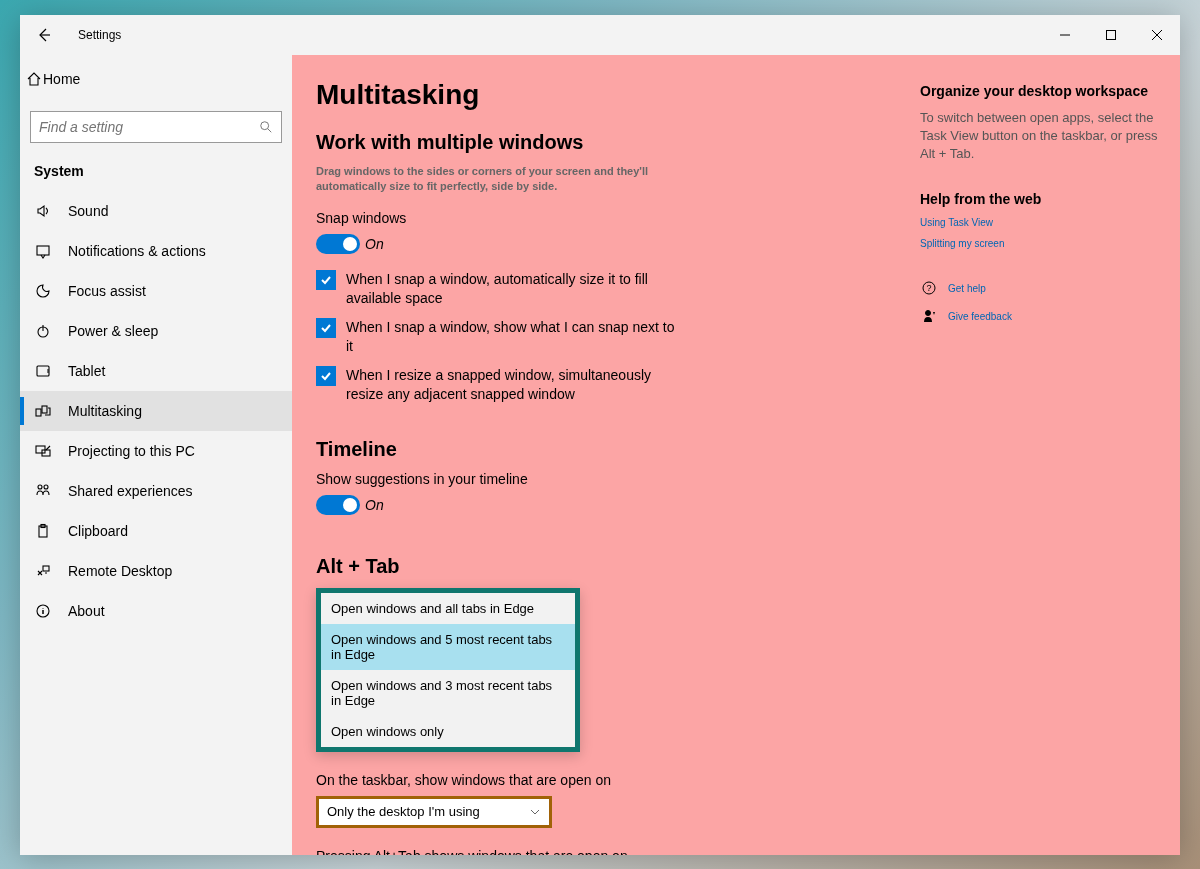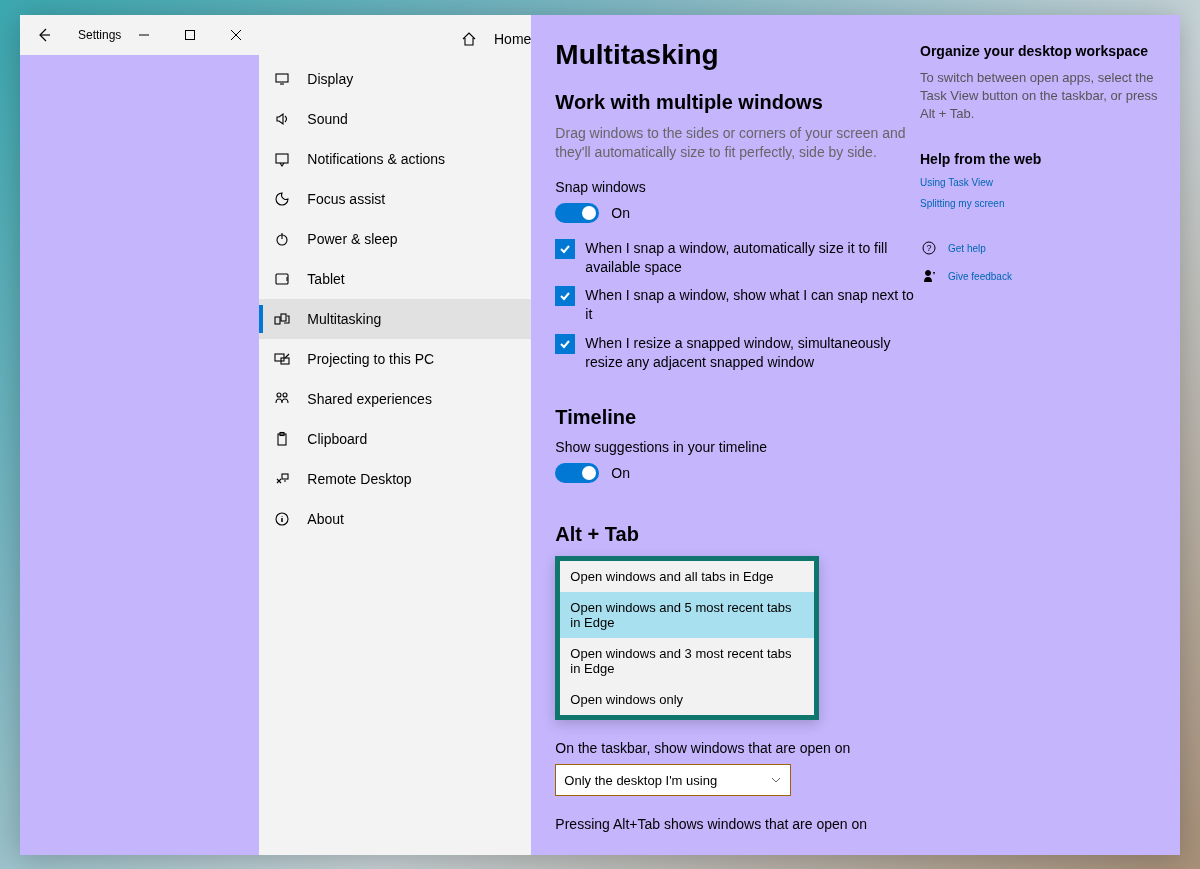--- a/index.html
+++ b/index.html
@@ -2,36 +2,36 @@
 <html><head>
 <meta charset="utf-8">
 <style>
   * { box-sizing: border-box; margin: 0; padding: 0; }
   html, body { width: 1200px; height: 869px; font-family: "Segoe UI", Arial, sans-serif; overflow: hidden; }
   body {
     background: linear-gradient(135deg, #3ba8b0 0%, #7fb8c4 30%, #c9d4d8 60%, #a89078 100%);
     display: flex; align-items: center; justify-content: center;
   }
   .window {
-    width: 1160px; height: 840px; background: #c4b5fd; position: relative;
+    width: 1160px; height: 840px; background: #fca5a5; position: relative;
     box-shadow: 0 4px 30px rgba(0,0,0,0.25);
-    display: flex; flex-direction: row;
+    display: flex; flex-direction: column;
   }
   .titlebar {
     height: 40px; display: flex; align-items: center; justify-content: space-between;
     background: #f3f3f3; padding-left: 8px;
   }
   .titlebar-left { display: flex; align-items: center; gap: 18px; }
   .back-btn { width: 32px; height: 32px; display:flex; align-items:center; justify-content:center; cursor:pointer; }
   .title-text { font-size: 12px; color: #000; }
   .win-controls { display: flex; }
   .win-btn { width: 46px; height: 40px; display:flex; align-items:center; justify-content:center; cursor:pointer; }
   .body { flex:1; display:flex; min-height:0; }
   .sidebar { width: 272px; background:#f3f3f3; padding: 4px 0 0 0; display:flex; flex-direction:column; }
-  .home-row { display:flex; align-items:center; height:40px; padding-left:24px; gap:16px; cursor:pointer;justify-content:flex-end; }
+  .home-row { display:flex; align-items:center; height:40px; padding-left:5px; cursor:pointer; }
   .home-row .lbl { font-size:14px; }
   .search-wrap { margin: 12px 10px 16px 10px; }
   .search-box {
     width: 100%; height: 32px; border:1px solid #999; background:#fff;
     display:flex; align-items:center; padding:0 8px; justify-content:space-between;
   }
   .search-box input {
     border:none; outline:none; font-size:14px; color:#666; flex:1; background:transparent;
     font-style: italic;
   }
@@ -44,23 +44,23 @@
   .nav-item.selected { background:#e1e1e1; }
   .nav-item.selected::before {
     content:""; position:absolute; left:0; top:6px; bottom:6px; width:4px; background:#0078d4;
   }
   .nav-icon { width:18px; height:18px; display:flex; align-items:center; justify-content:center; color:#000; flex-shrink:0; }
   .content { flex:1; padding: 24px 20px 0 24px; overflow:auto; display:flex; }
   .main { flex:1; max-width:600px; }
   .side-pane { width:240px; margin-left:auto; padding-top:4px; }
   h1.page-title { font-size:28px; font-weight:600; margin-bottom:20px; }
   h2.section { font-size:20px; font-weight:600; margin: 0 0 10px 0; }
-  .desc { font-size:14px; color:#666; line-height:1.4; margin-bottom:16px; max-width:360px; }
+  .desc { font-size:11px; color:#666; line-height:1.4; margin-bottom:16px; max-width:360px;font-weight:bold; }
   .field-label { font-size:14px; color:#000; margin-bottom:8px; }
-  .toggle-row { display:flex; align-items:center; gap:12px; margin-bottom:16px; }
+  .toggle-row { display:flex; align-items:center; gap:5px; margin-bottom:16px;font-style:italic; }
   .toggle {
     width:44px; height:20px; border-radius:10px; background:#0078d4; position:relative; cursor:pointer;
   }
   .toggle::after {
     content:""; position:absolute; right:3px; top:3px; width:14px; height:14px; border-radius:50%; background:#fff;
   }
   .toggle-label { font-size:14px; }
   .check-row { display:flex; align-items:flex-start; gap:10px; margin-bottom:10px; max-width:360px; }
   .checkbox {
     width:20px; height:20px; background:#0078d4; display:flex; align-items:center; justify-content:center;
@@ -69,21 +69,21 @@
   .check-label { font-size:14px; line-height:1.35; }
   .subsection-gap { height:24px; }
   .dropdown-open {
     width:264px; background:#f2f2f2; border:5px solid #0f766e; box-shadow:0 4px 12px rgba(0,0,0,0.18);
     margin-bottom:20px;
   }
   .dd-option { padding:8px 10px; font-size:13px; cursor:pointer; }
   .dd-option.selected { background:#a8e0ef; }
   .select-group { margin-bottom:20px; }
   .select-box {
-    width:236px; height:32px; border:1px solid #a16207; display:flex; align-items:center;
+    width:236px; height:32px; border:3px solid #a16207; display:flex; align-items:center;
     justify-content:space-between; padding:0 8px; font-size:13px; cursor:pointer; background:#fff;gap:44px;
   }
   .side-title { font-weight:600; font-size:14px; margin-bottom:10px; }
   .side-desc { font-size:13px; color:#555; line-height:1.4; margin-bottom:28px; }
   .link { color:#0066b4; font-size:10px; display:block; margin-bottom:10px; cursor:pointer; }
   .link-row { display:flex; align-items:center; gap:10px; margin-bottom:10px; }
   .link-row .ico { width:18px; height:18px; display:flex; align-items:center; justify-content:center; color:#000; flex-shrink:0; }
   svg { display:block; }
 </style>
 </head>
@@ -124,30 +124,31 @@
 
     <div class="sidebar">
       <div class="home-row">
         <span class="nav-icon">
           <svg width="16" height="16" viewBox="0 0 16 16">
               <path d="M2 8 L8 2 L14 8 M4 7 V14 H12 V7" stroke="#000" stroke-width="1.1" fill="none"></path>
             </svg>
         </span>
         <span class="lbl">Home</span>
       </div>
+      <div class="search-wrap">
+        <div class="search-box">
+          <input type="text" placeholder="Find a setting" style="">
+          <svg width="14" height="14" viewBox="0 0 16 16">
+              <circle cx="6.5" cy="6.5" r="4.5" stroke="#666" fill="none"></circle>
+              <path d="M10 10 L14 14" stroke="#666"></path>
+            </svg>
+        </div>
+      </div>
+      <div class="group-header">System</div>
       <ul class="nav-list" id="nav-list">
-          <li class="nav-item">
-            <span class="nav-icon">
-              <svg width="16" height="16" viewBox="0 0 16 16">
-                <rect x="2" y="3" width="12" height="8" stroke="#000" stroke-width="1.1" fill="none"></rect>
-                <path d="M6 13 H10" stroke="#000" stroke-width="1.1" fill="none"></path>
-              </svg>
-            </span>
-            <span>Display</span>
-          </li>
           <li class="nav-item">
             <span class="nav-icon">
               <svg width="16" height="16" viewBox="0 0 16 16">
                 <path d="M3 6 H5 L9 3 V13 L5 10 H3 Z" stroke="#000" stroke-width="1.1" fill="none"></path>
                 <path d="M11 5 Q14 8 11 11" stroke="#000" stroke-width="1.1" fill="none"></path>
               </svg>
             </span>
             <span>Sound</span>
           </li>
           <li class="nav-item">

